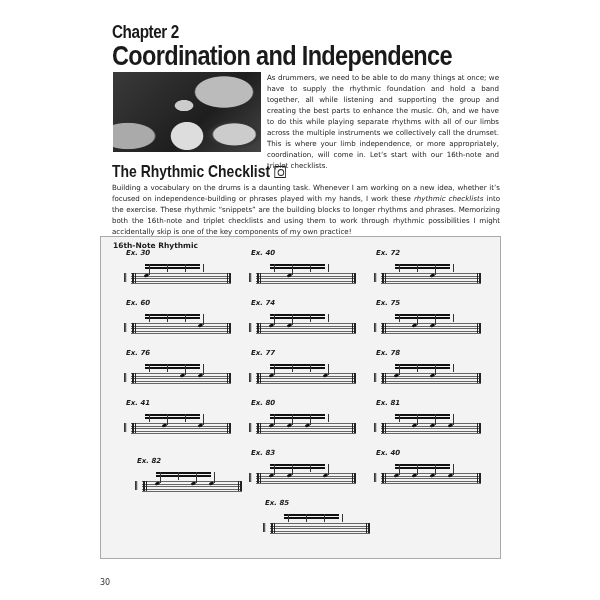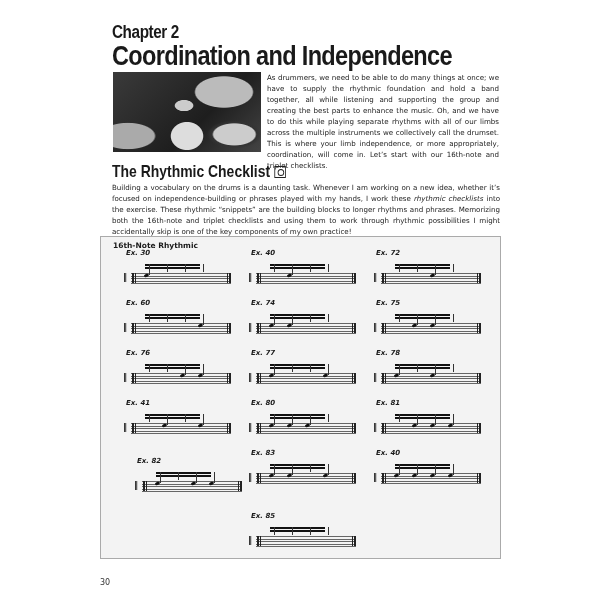--- a/index.html
+++ b/index.html
@@ -384,21 +384,21 @@
           <div class="stem" style="left:25.5px;top:-9px;height:11px"></div>
           <div class="head" style="left:21px;top:1px"></div>
           <div class="stem" style="left:43.5px;top:-9px;height:11px"></div>
           <div class="head" style="left:39px;top:1px"></div>
           <div class="stem" style="left:61.5px;top:-9px;height:11px"></div>
           <div class="head" style="left:57px;top:1px"></div>
           <div class="stem" style="left:79.5px;top:-9px;height:11px"></div>
           <div class="head" style="left:75px;top:1px"></div>
         </div>
       </div>
-      <div class="ex" style="left: 147px; top: 262px; margin-top: 13px;">
+      <div class="ex" style="left: 161px; top: 262px;">
         <div class="exlabel">Ex. 85</div>
         <div class="staff">
           <span class="perc">‖</span>
           <div class="line" style="top:0px"></div>
           <div class="line" style="top:2.5px"></div>
           <div class="line" style="top:5px"></div>
           <div class="line" style="top:7.5px"></div>
           <div class="line" style="top:10px"></div>
           <div class="bar" style="left:9px"></div>
           <div class="thin" style="left:12px"></div>

